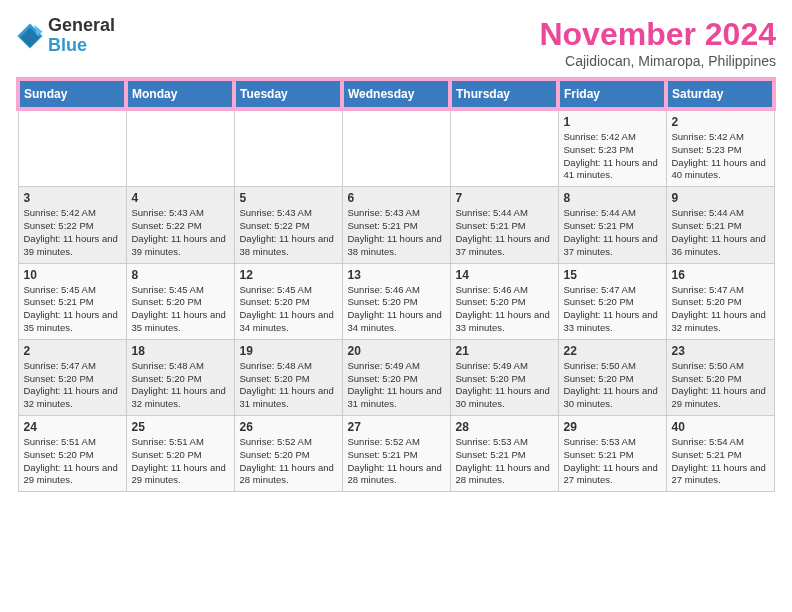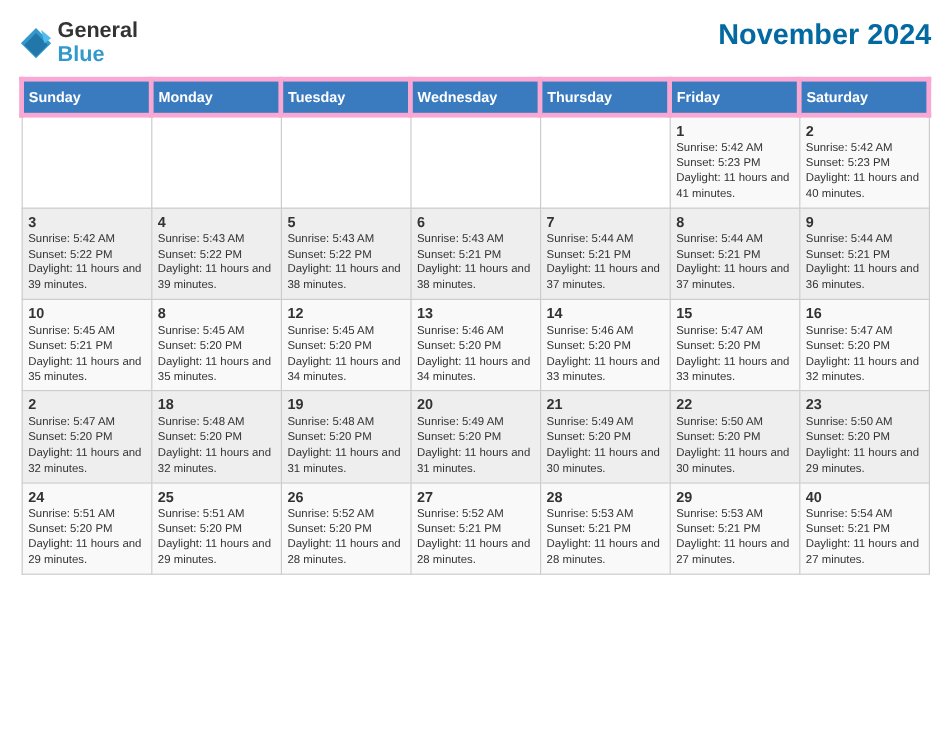--- a/index.html
+++ b/index.html
@@ -29,23 +29,23 @@
     .logo-general { color: #333; }
     .logo-blue { color: #3399cc; }
     .logo-icon {
       width: 28px;
       height: 28px;
     }
     .title-block {
       text-align: right;
     }
     .month-title {
-      font-size: 24px;
+      font-size: 32px;
       font-weight: bold;
-      color: #0369a1;
+      color: #ec4899;
     }
     .location {
       font-size: 14px;
       color: #555;
     }
     .calendar {
       width: 100%;
       border-collapse: collapse;
       border: 1px solid #ccc;
     }
@@ -100,20 +100,21 @@
       <polygon points="20,8 34,22 20,36 6,22" fill="#2277aa"></polygon>
       <polygon points="26,4 38,14 30,20" fill="#55bbee"></polygon>
     </svg>
     <div class="logo-text">
       <span class="logo-general">General</span><br>
       <span class="logo-blue">Blue</span>
     </div>
   </div>
   <div class="title-block">
     <div class="month-title">November 2024</div>
+    <div class="location">Cajidiocan, Mimaropa, Philippines</div>
   </div>
 </div>
 
 <table class="calendar">
   <thead>
     <tr>
     <th>Sunday</th>
         <th>Monday</th>
         <th>Tuesday</th>
         <th>Wednesday</th>

